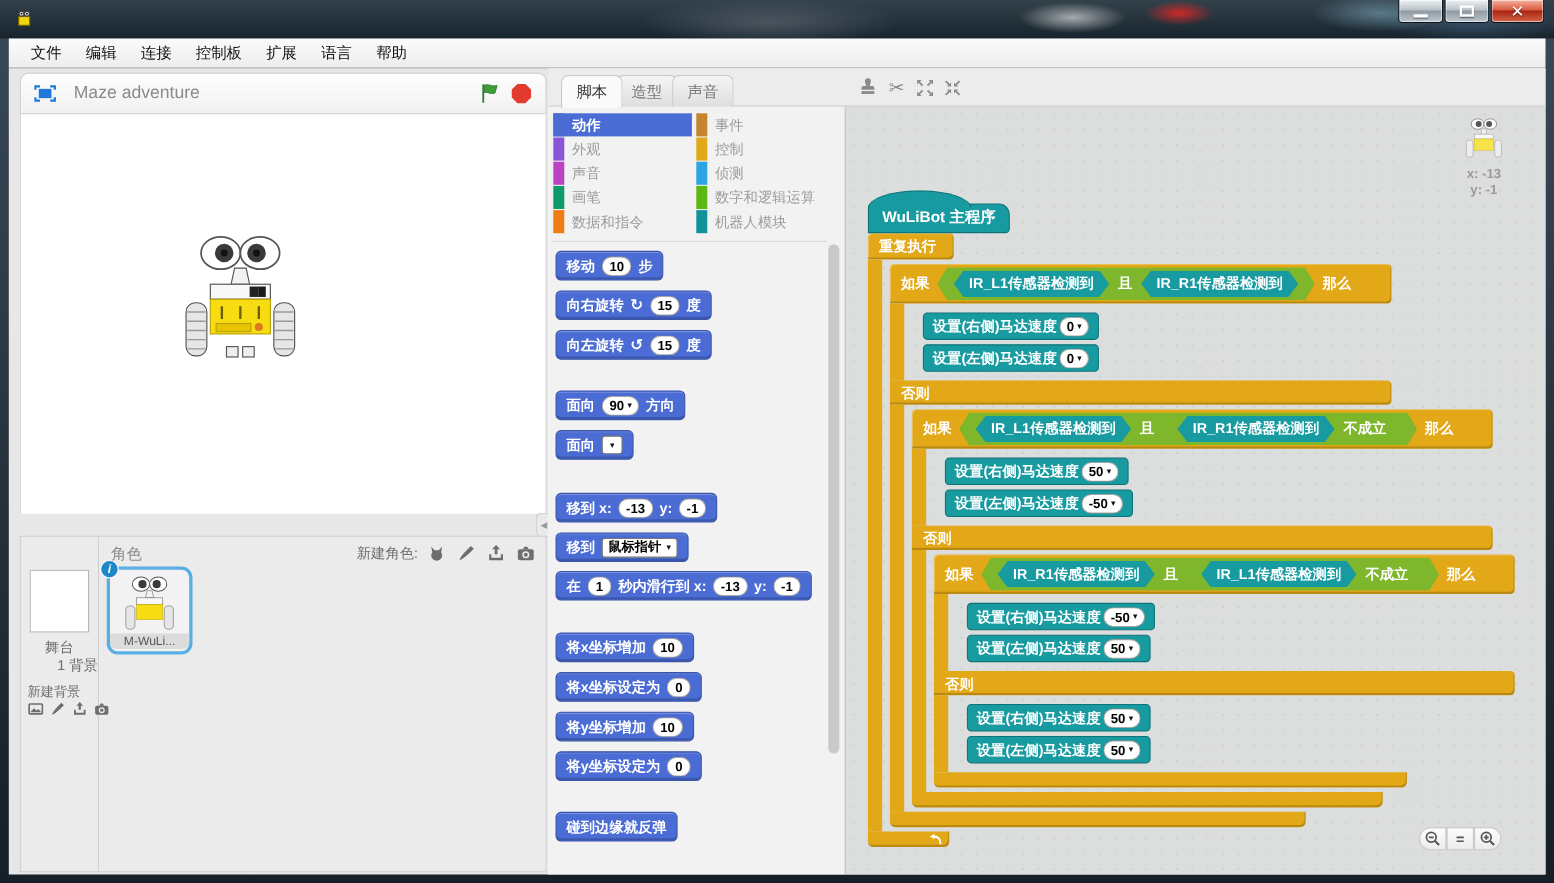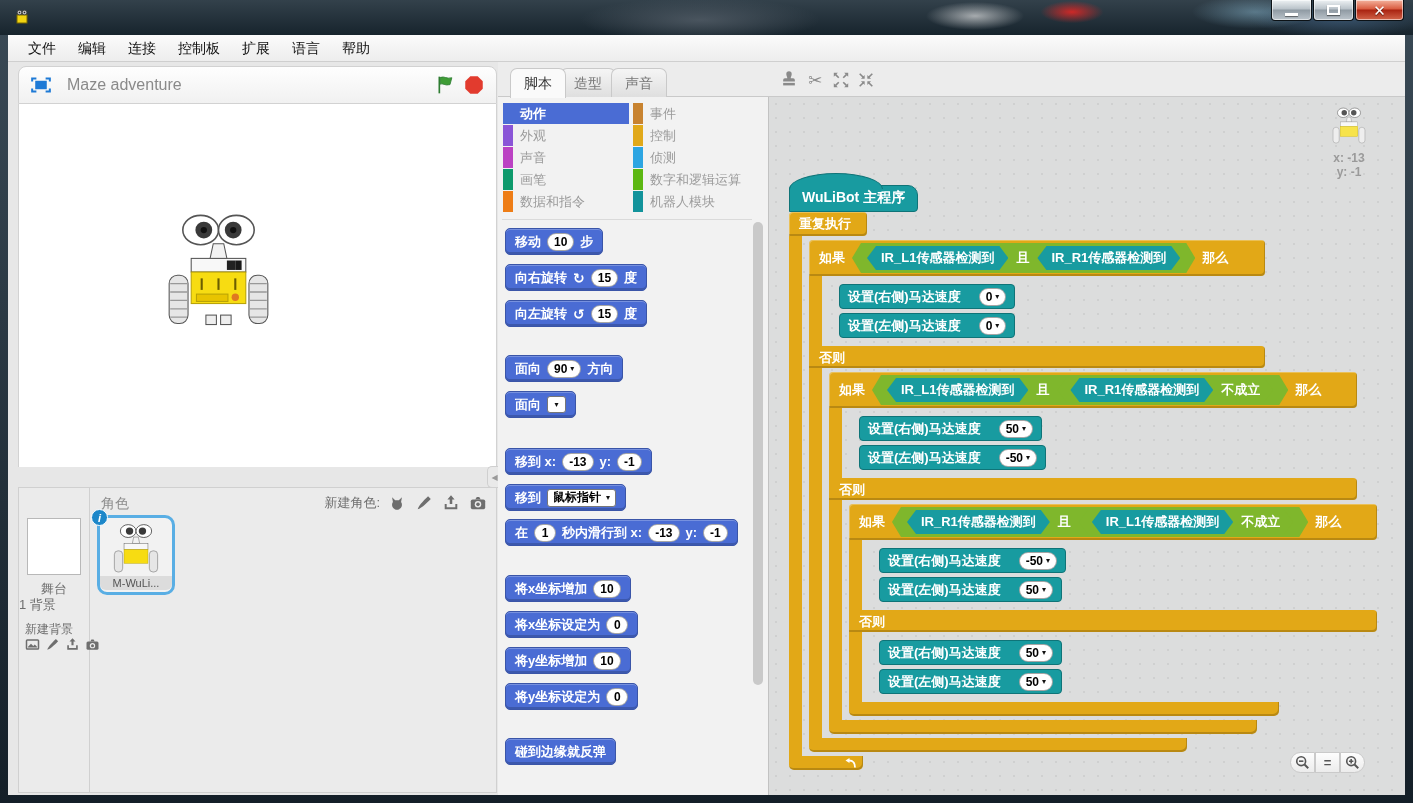--- a/index.html
+++ b/index.html
@@ -50,21 +50,21 @@
 
 .spanel { position:absolute; left:10px; top:425px; width:479px; height:306px;
   background:#ebebeb; border:1px solid #d0d0d0; }
 .spanel .vdiv { position:absolute; left:70px; top:0; bottom:0; width:1px; background:#d0d0d0; }
 .sp-roles { position:absolute; left:82px; top:7px; font-size:14px; color:#8b8b8b; }
 .sp-newrow { position:absolute; right:8px; top:5px; display:flex; align-items:center; gap:7px; }
 .sp-newlbl { font-size:13px; color:#6f6f6f; }
 .icbtn { width:20px; height:20px; display:flex; align-items:center; justify-content:center; }
 .stage-thumb { position:absolute; left:8px; top:30px; width:54px; height:57px; background:#fff; border:1px solid #b8b8b8; }
 .stage-lbl { position:absolute; left:0; top:92px; width:70px; text-align:center; font-size:13px; color:#6e6e6e; }
-.backdrop-cnt { position:absolute; left:0; top:108px; width:70px; text-align:left; font-size:13px; color:#6e6e6e; }
+.backdrop-cnt { position:absolute; left:0; top:108px; width:70px; text-align:right; font-size:13px; color:#6e6e6e; }
 .newbg-lbl { position:absolute; left:6px; top:133px; font-size:12px; color:#6f6f6f; }
 .newbg-icons { position:absolute; left:5px; top:148px; display:flex; gap:3px; }
 .newbg-icons .icbtn { width:17px; height:17px; }
 .sprite-tile { position:absolute; left:78px; top:27px; width:78px; height:80px;
   border:3px solid #59aee4; border-radius:10px; background:#f2f2f2; text-align:center; }
 .sprite-name { position:absolute; left:0; right:0; bottom:2px; font-size:11px; color:#555;
   background:#dcdcdc; border-radius:0 0 6px 6px; padding:1px 0; }
 .ibadge { position:absolute; left:72px; top:21px; width:17px; height:17px; border-radius:50%;
   background:#1d87c9; color:#fff; font-size:11px; font-weight:bold; font-style:italic;
   display:flex; align-items:center; justify-content:center; border:1px solid #fff; z-index:3; }
@@ -119,21 +119,21 @@
 .celse { color:#fff; font-weight:bold; font-size:13px; padding:3px 10px; height:22px;
   border-radius:0 4px 4px 0; background:#E2A817; box-shadow:inset -1px -2px 0 rgba(0,0,0,.18); }
 .cfoot { height:14px; background:#E2A817; border-radius:0 0 5px 5px; position:relative;
   box-shadow:inset -1px -2px 0 rgba(0,0,0,.18); }
 .hx { display:inline-flex; align-items:center; font-weight:bold; color:#fff; font-size:13px;
   clip-path:polygon(9px 0, calc(100% - 9px) 0, 100% 50%, calc(100% - 9px) 100%, 9px 100%, 0 50%); }
 .hxg { background:#7FB72C; gap:8px; padding:3px 15px; height:30px; }
 .hxg .hxg { height:24px; padding:0 13px; }
 .hxt { background:#189BA0; padding:0 14px; height:24px; }
 .sb { background:#189BA0; border:1px solid #0F7478; color:#fff; font-weight:bold; font-size:13px;
-  border-radius:4px; padding:2px 8px; display:flex; align-items:center; gap:18px; width:max-content;
+  border-radius:4px; padding:2px 8px; display:flex; align-items:center; gap:2px; width:max-content;
   margin:4px 0 4px 10px; height:25px; }
 .looparr { position:absolute; right:6px; top:2px; }
 svg { display:block; }
 </style>
 </head>
 <body>
 
 <div class="screen">
 
   <div class="titlebar">

